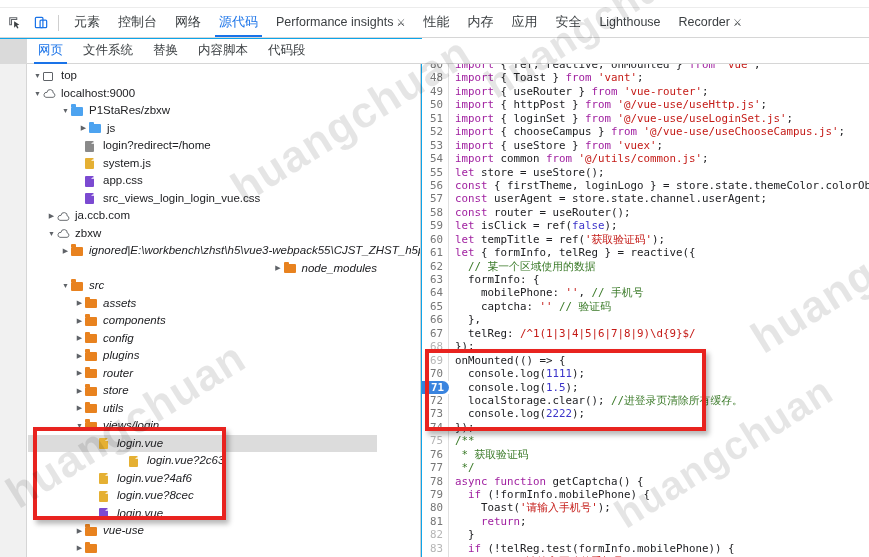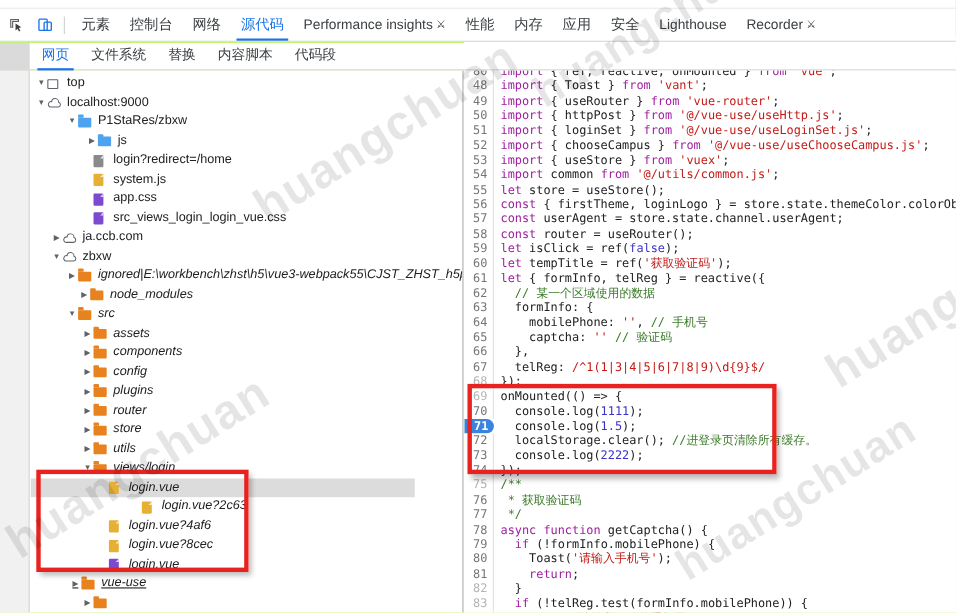--- a/index.html
+++ b/index.html
@@ -6,21 +6,21 @@
   html, body {
     margin: 0; padding: 0;
     width: 869px; height: 557px;
     overflow: hidden;
     background: #ffffff;
     font-family: "Liberation Sans", sans-serif;
   }
   #app {
     position: relative;
     width: 869px; height: 557px;
-    background: #bef264;
+    background: #0ea5e9;
     overflow: hidden;
   }
 
   
   .wm {
     position: absolute;
     color: rgba(0,0,0,0.10);
     font-family: "Liberation Sans", sans-serif;
     font-weight: 700;
     white-space: nowrap;
@@ -433,21 +433,21 @@
             </svg></span>
           <span class="label">zbxw</span>
         </div>
         <div class="node" style="padding-left: 32px;">
           <span class="arrow">▶</span>
           <span class="ico">
             <div class="ic-folder orange"></div>
           </span>
           <span class="label it">ignored|E:\workbench\zhst\h5\vue3-webpack55\CJST_ZHST_h5page_REPO</span>
         </div>
-        <div class="node" style="padding-left: 43px;">
+        <div class="node" style="padding-left: 24px; justify-content: flex-end;">
           <span class="arrow">▶</span>
           <span class="ico">
             <div class="ic-folder orange"></div>
           </span>
           <span class="label it">node_modules</span>
         </div>
         <div class="node" style="padding-left: 32px;">
           <span class="arrow">▼</span>
           <span class="ico">
             <div class="ic-folder orange"></div>
@@ -538,21 +538,21 @@
           </span>
           <span class="label it">login.vue?8cec</span>
         </div>
         <div class="node" style="padding-left: 60px;">
           <span class="arrow none">▶</span>
           <span class="ico">
             <div class="ic-file purple"></div>
           </span>
           <span class="label it">login.vue</span>
         </div>
-        <div class="node" style="padding-left: 35px; text-decoration: underline;">
+        <div class="node" style="padding-left: 46px;">
           <span class="arrow">▶</span>
           <span class="ico">
             <div class="ic-folder orange"></div>
           </span>
           <span class="label it">vue-use</span>
         </div>
         <div class="node" style="padding-left: 46px;">
           <span class="arrow">▶</span>
           <span class="ico">
             <div class="ic-folder orange"></div>

